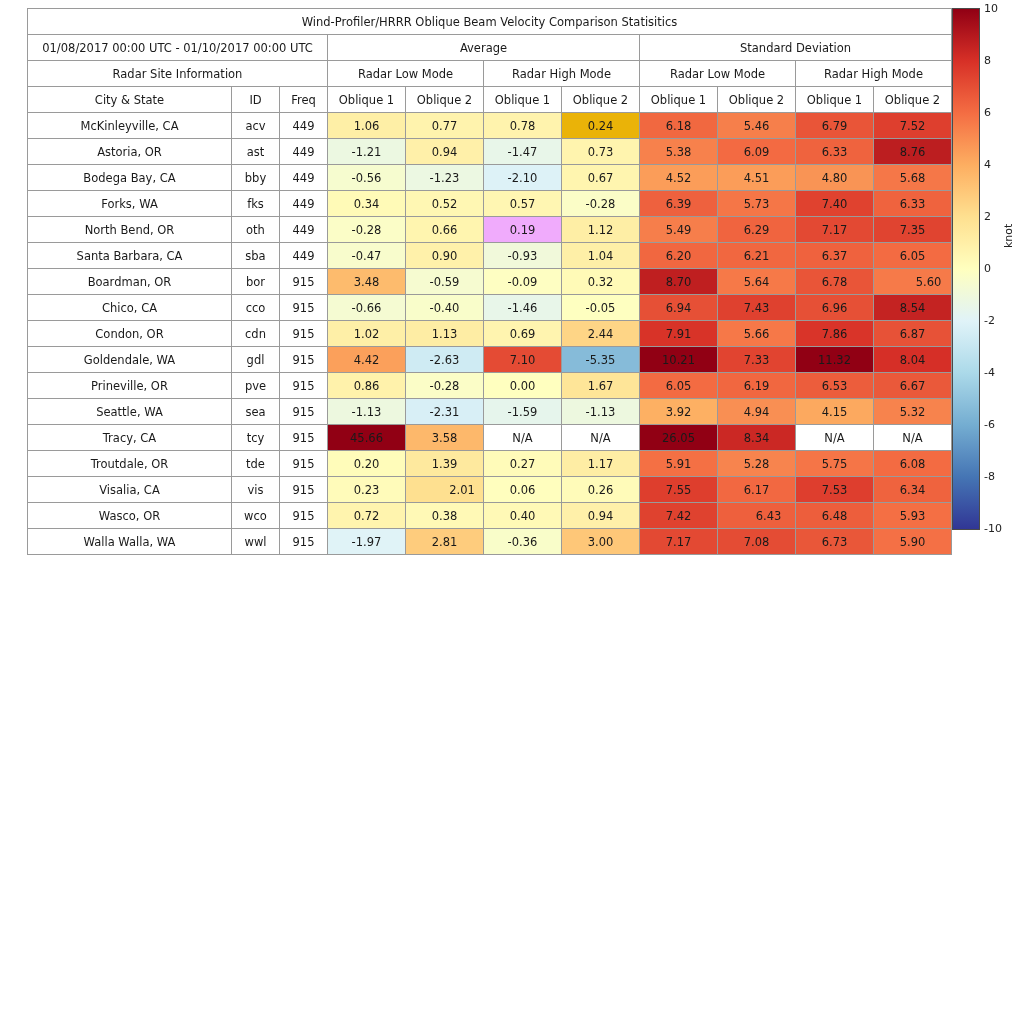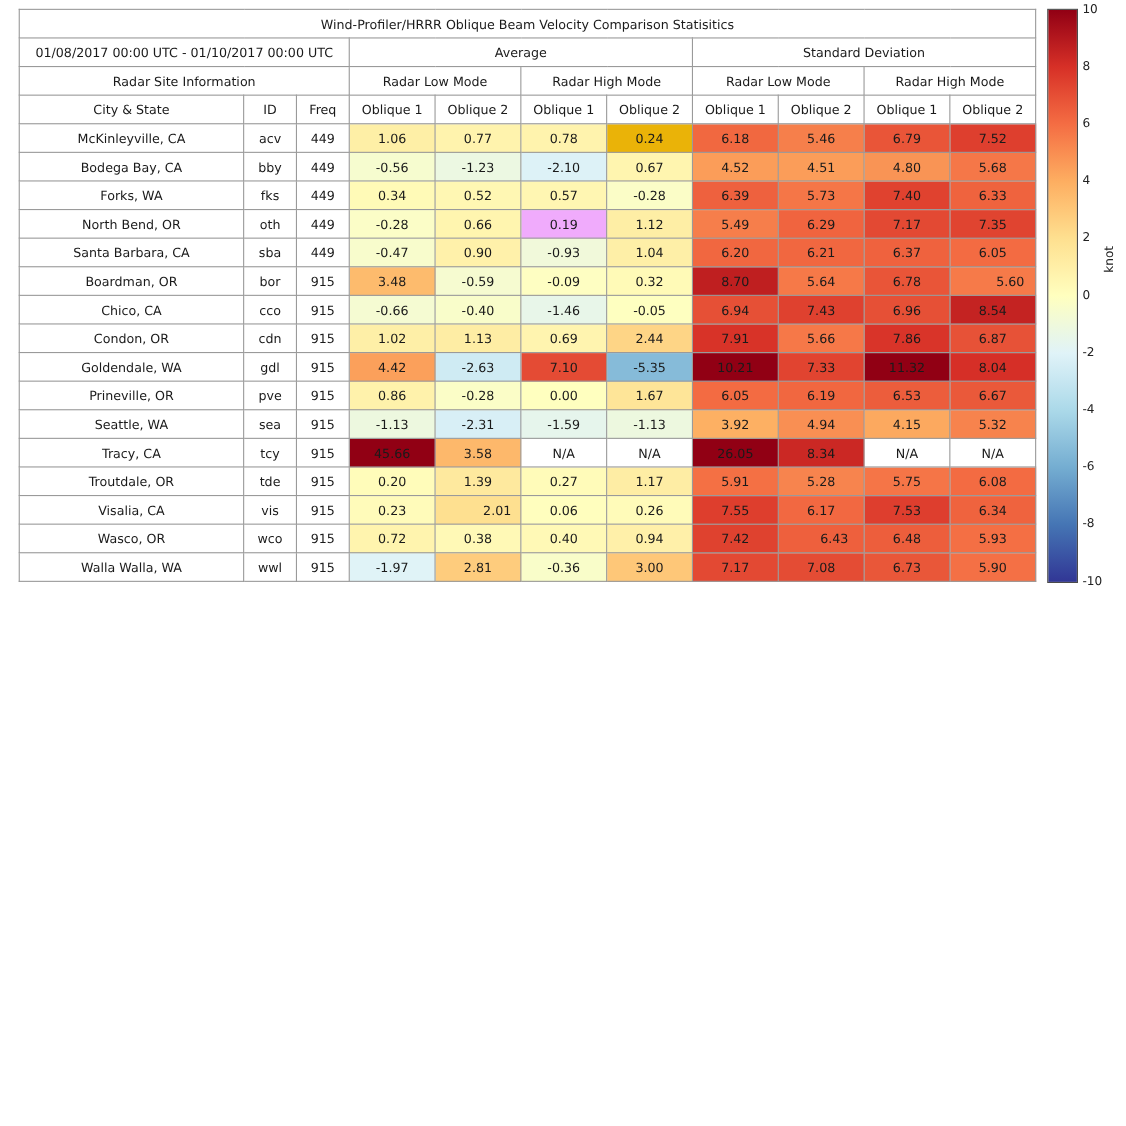--- a/index.html
+++ b/index.html
@@ -10,21 +10,21 @@
     height: 1024px;
     font-family: "DejaVu Sans", sans-serif;
   }
   #root {
     position: relative;
     width: 1024px;
     height: 1024px;
   }
   .table-wrap {
     position: absolute;
-    left: 17px;
+    left: 27px;
     top: 8px;
   }
   table.stats {
     border-collapse: collapse;
     table-layout: fixed;
   }
   table.stats td, table.stats th {
     border: 1px solid #9a9a9a;
     font-weight: normal;
     font-size: 11.5px;
@@ -147,20 +147,33 @@
             <td class="val" style="background: rgb(254, 239, 166);">1.06</td>
             <td class="val" style="background: rgb(255, 243, 173);">0.77</td>
             <td class="val" style="background: rgb(255, 243, 173);">0.78</td>
             <td class="val" style="background: #eab308;">0.24</td>
             <td class="val" style="background: rgb(241, 104, 64);">6.18</td>
             <td class="val" style="background: rgb(246, 127, 75);">5.46</td>
             <td class="val" style="background: rgb(233, 85, 56);">6.79</td>
             <td class="val" style="background: rgb(222, 63, 46);">7.52</td>
           </tr>
           <tr>
+            <td>Astoria, OR</td>
+            <td>ast</td>
+            <td>449</td>
+            <td class="val" style="background: rgb(236, 248, 225);">-1.21</td>
+            <td class="val" style="background: rgb(255, 240, 169);">0.94</td>
+            <td class="val" style="background: rgb(232, 246, 233);">-1.47</td>
+            <td class="val" style="background: rgb(255, 244, 174);">0.73</td>
+            <td class="val" style="background: rgb(247, 129, 76);">5.38</td>
+            <td class="val" style="background: rgb(243, 106, 66);">6.09</td>
+            <td class="val" style="background: rgb(239, 99, 62);">6.33</td>
+            <td class="val" style="background: rgb(188, 30, 32);">8.76</td>
+          </tr>
+          <tr>
             <td>Bodega Bay, CA</td>
             <td>bby</td>
             <td>449</td>
             <td class="val" style="background: rgb(246, 252, 207);">-0.56</td>
             <td class="val" style="background: rgb(236, 248, 226);">-1.23</td>
             <td class="val" style="background: rgb(221, 242, 247);">-2.10</td>
             <td class="val" style="background: rgb(255, 245, 175);">0.67</td>
             <td class="val" style="background: rgb(251, 157, 89);">4.52</td>
             <td class="val" style="background: rgb(251, 157, 89);">4.51</td>
             <td class="val" style="background: rgb(249, 148, 85);">4.80</td>

